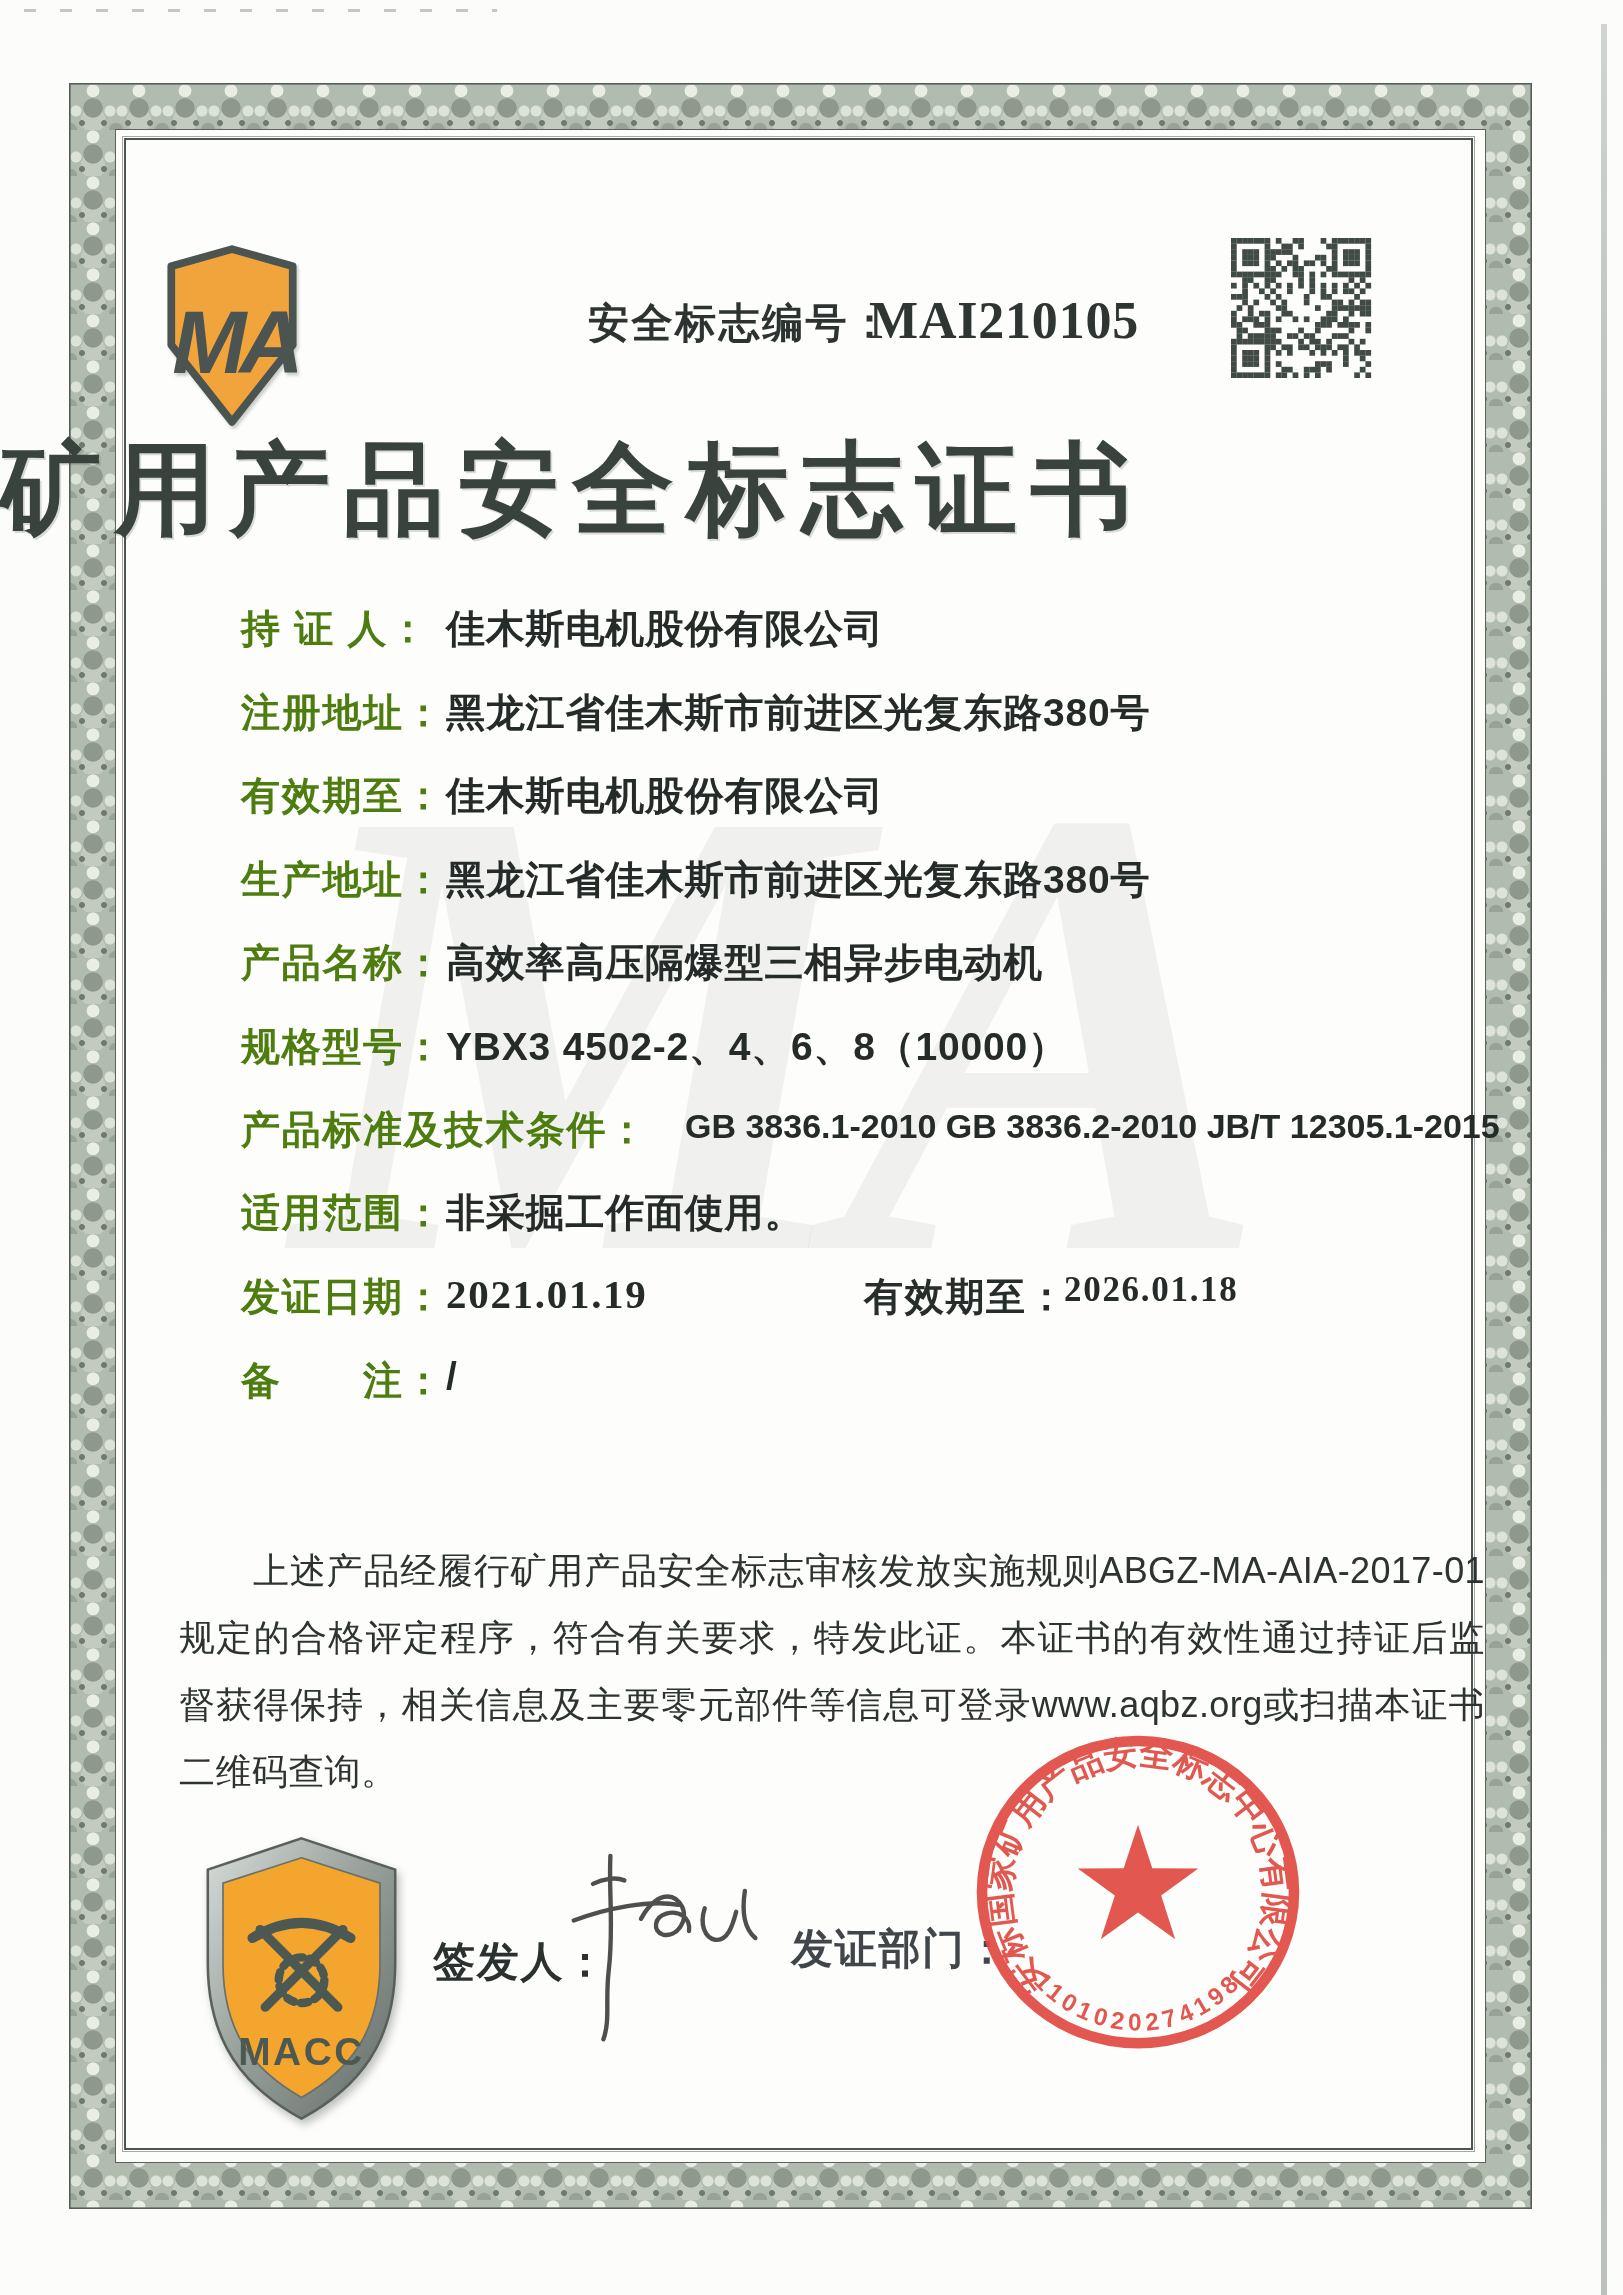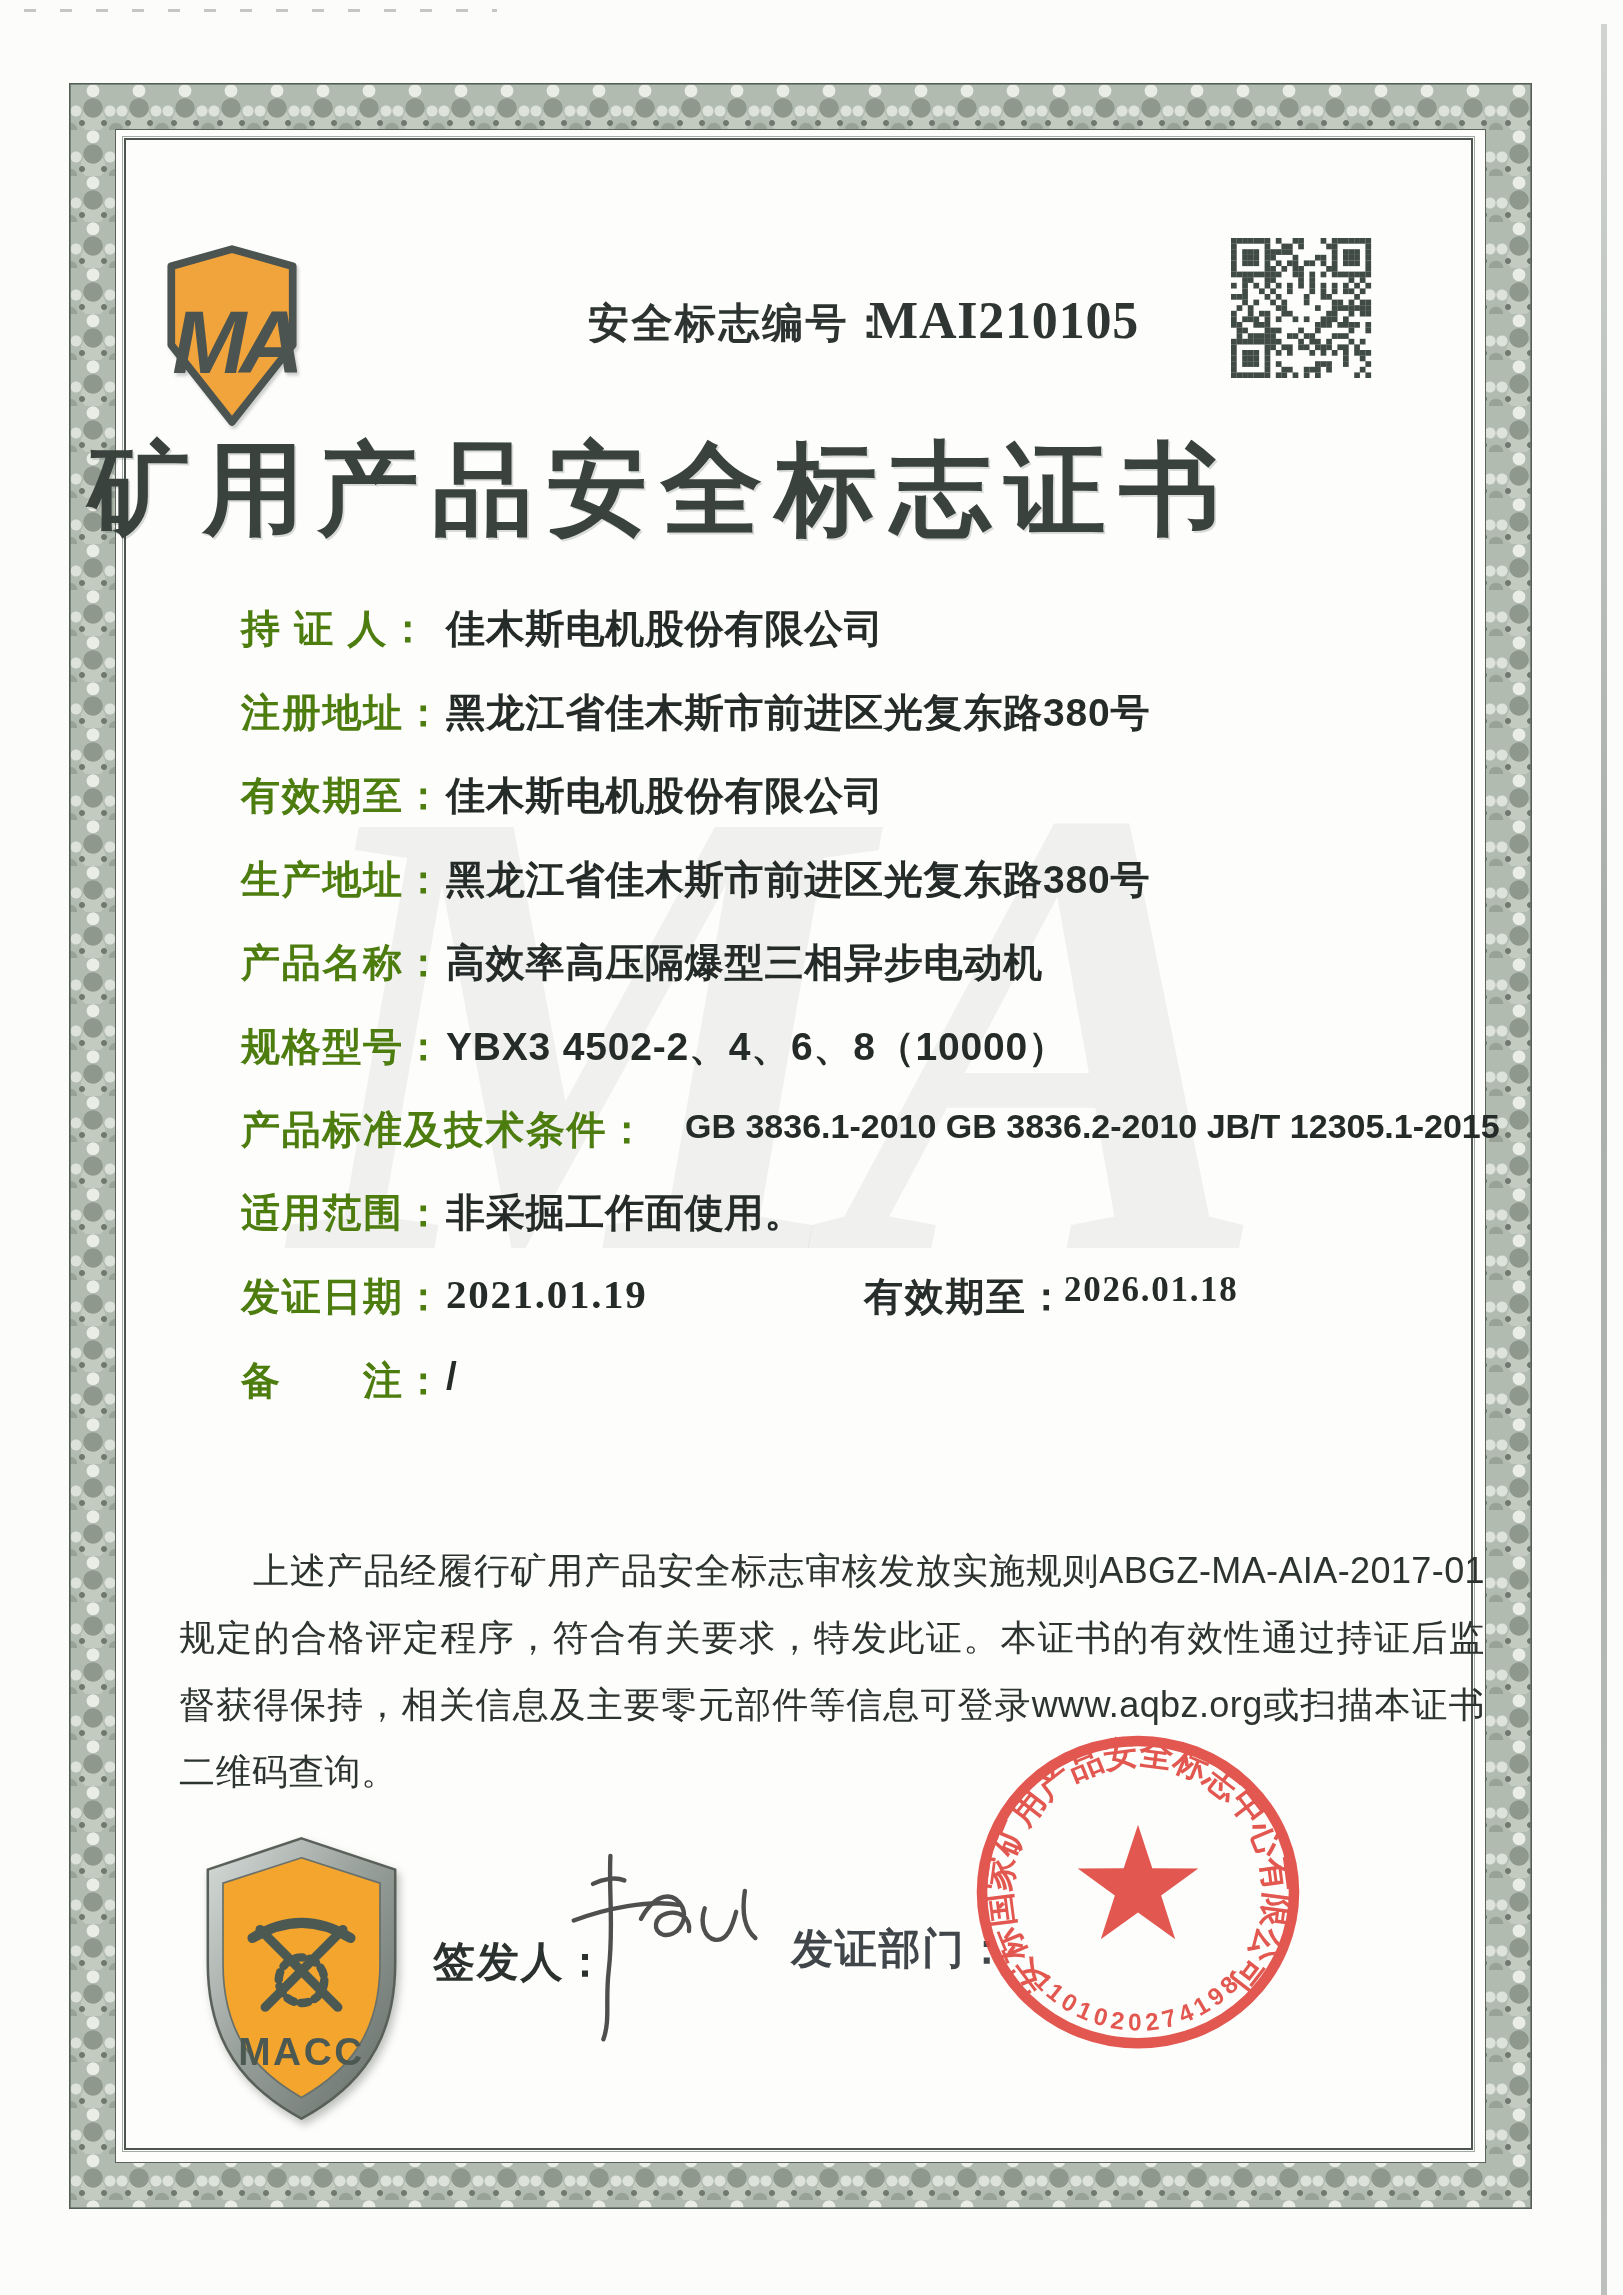--- a/index.html
+++ b/index.html
@@ -50,21 +50,21 @@
   }
   
   .ma-logo{position:absolute;left:167px;top:244px;width:130px;height:183px;
     filter:drop-shadow(2.5px 3.4px 1.7px rgba(60,66,62,.25));}
   .cert-no-label{position:absolute;left:588px;top:296px;font-size:41px;font-weight:bold;
     letter-spacing:2.5px;color:#2c3330;}
   .cert-no-value{position:absolute;left:869px;top:291px;font-size:52px;font-weight:600;
     font-family:"Liberation Serif","DejaVu Serif",serif;letter-spacing:0.8px;color:#2e3532;}
   .qr{position:absolute;left:1230px;top:238px;width:142px;height:140px;}
   .title{
-    position:absolute;left:0;top:423px;width:1322px;text-align:center;
+    position:absolute;left:0;top:423px;width:1322px;
     font-family:"Liberation Serif","DejaVu Serif",serif;
     font-size:101px;font-weight:900;letter-spacing:13.5px;color:#3a423e;
     text-shadow:1.7px 1.7px 0 rgba(58,66,62,.18);
   }
   
   .row{position:absolute;left:241px;white-space:nowrap;}
   .row .lbl{display:inline-block;font-size:39px;font-weight:bold;color:#4d7c0f;letter-spacing:1.7px;}
   .row .val{position:absolute;left:205px;top:0;font-size:39px;font-weight:bold;color:#22282595;
     color:#252b28;letter-spacing:0.8px;}
   .row .val.std{left:444px;top:4.2px;font-size:34px;letter-spacing:0;}

